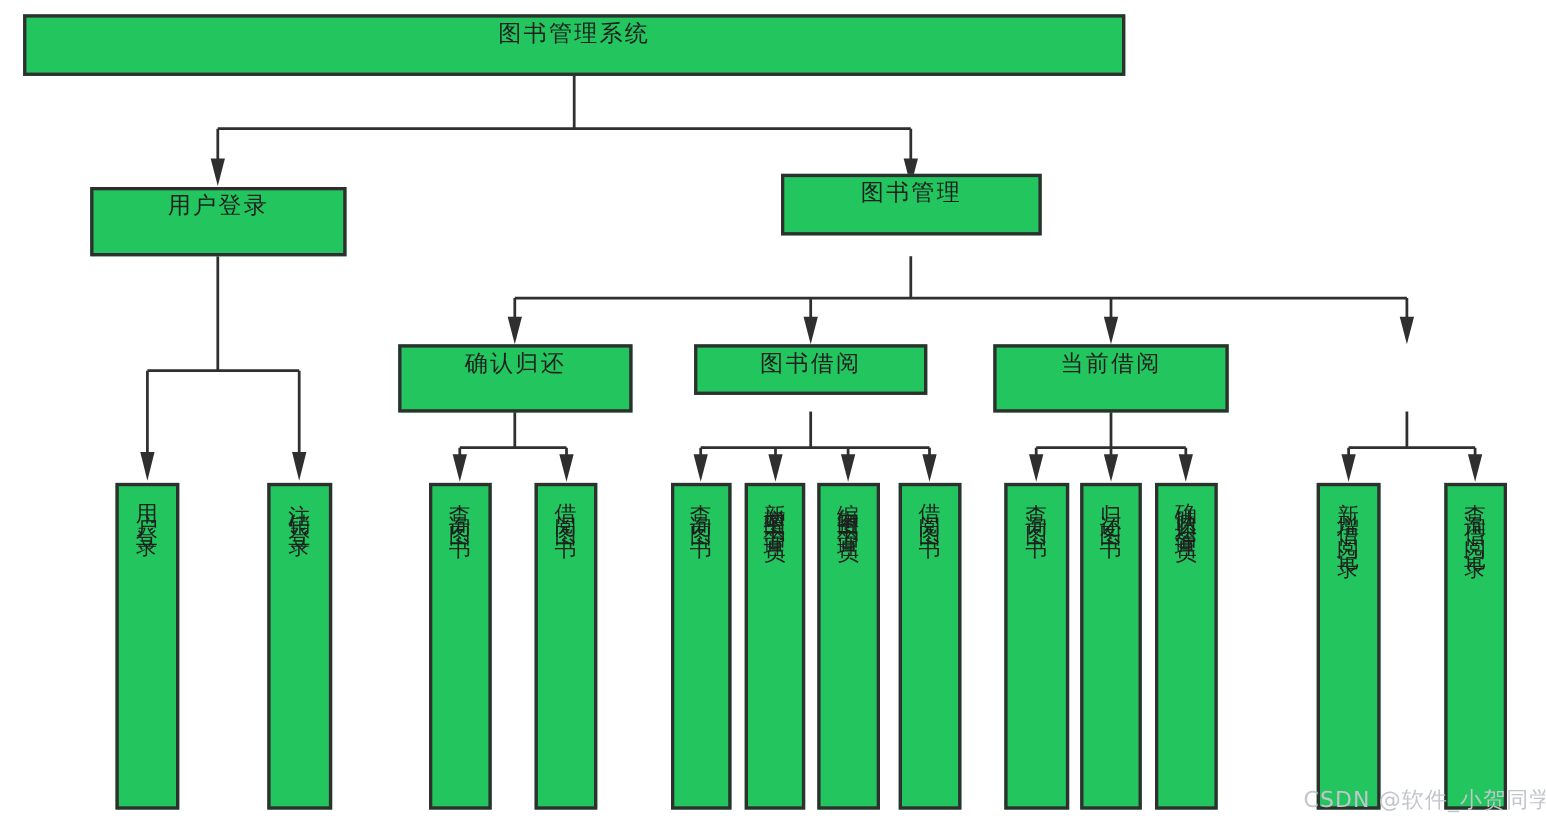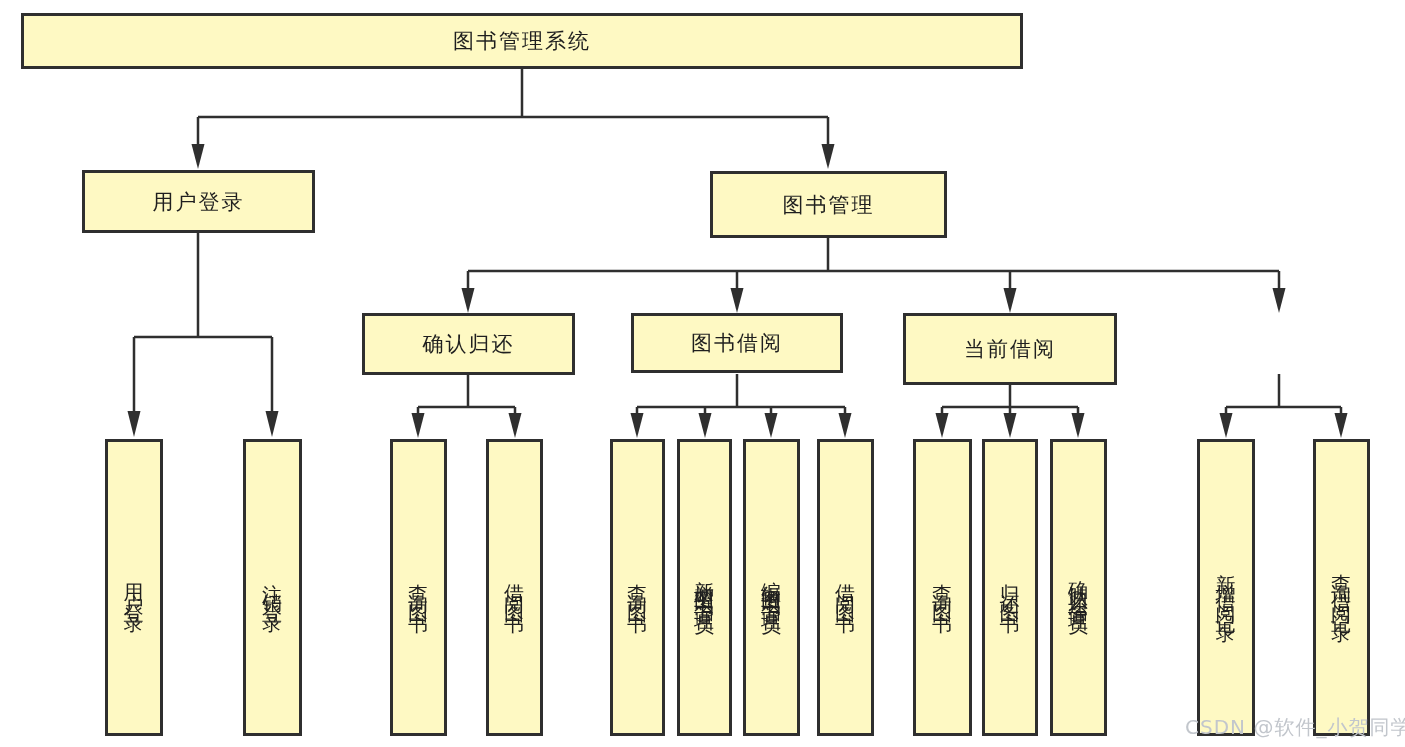--- a/index.html
+++ b/index.html
@@ -2,22 +2,22 @@
 <html><head>
 <meta charset="utf-8">
 <style>
   html,body{margin:0;padding:0;background:#ffffff;}
   #canvas{
     position:relative;width:1405px;height:747px;background:#ffffff;overflow:hidden;
     font-family:"DejaVu Sans","Liberation Sans",sans-serif;color:#1f1f1f;
   }
   #wires{position:absolute;left:0;top:0;width:1405px;height:747px;}
   .box{
-    position:absolute;box-sizing:border-box;border:3px solid #2f2f2f;background:#fef9c3;
-    display:flex;align-items:center;justify-content:center;
+    position:absolute;box-sizing:border-box;border:3px solid #2f2f2f;background:#22c55e;
+    display:flex;align-items:flex-start;justify-content:center;
   }
   .h .lbl{font-size:21px;letter-spacing:2px;white-space:nowrap;}
   .v .lbl{
     writing-mode:vertical-rl;text-orientation:mixed;
     font-size:20px;line-height:1;letter-spacing:10px;white-space:nowrap;
   }
   .v .lbl.long{letter-spacing:5px;}
   #watermark{
     position:absolute;left:1185px;top:714px;font-size:20px;letter-spacing:1px;
     color:#c2c6cc;white-space:nowrap;
@@ -68,31 +68,31 @@
     </g>
   </svg>
 
   <div class="box h" style="left:21px;top:13px;width:1002px;height:56px">
     <span class="lbl">图书管理系统</span>
   </div>
 
   <div class="box h" style="left:82px;top:170px;width:233px;height:63px">
     <span class="lbl">用户登录</span>
   </div>
-  <div class="box h" style="left:710px;top:171px;width:237px;height:67px">
+  <div class="box h" style="left:710px;top:158px;width:237px;height:56px">
     <span class="lbl">图书管理</span>
   </div>
 
   <div class="box h" style="left:362px;top:313px;width:213px;height:62px">
     <span class="lbl">确认归还</span>
   </div>
-  <div class="box h" style="left:631px;top:313px;width:212px;height:60px">
+  <div class="box h" style="left:631px;top:313px;width:212px;height:46px">
     <span class="lbl">图书借阅</span>
   </div>
-  <div class="box h" style="left:903px;top:313px;width:214px;height:72px">
+  <div class="box h" style="left:903px;top:313px;width:214px;height:62px">
     <span class="lbl">当前借阅</span>
   </div>
 
   <div class="box v" style="left:105px;top:439px;width:58px;height:297px">
     <span class="lbl">用户登录</span>
   </div>
   <div class="box v" style="left:243px;top:439px;width:59px;height:297px">
     <span class="lbl">注销登录</span>
   </div>
 

